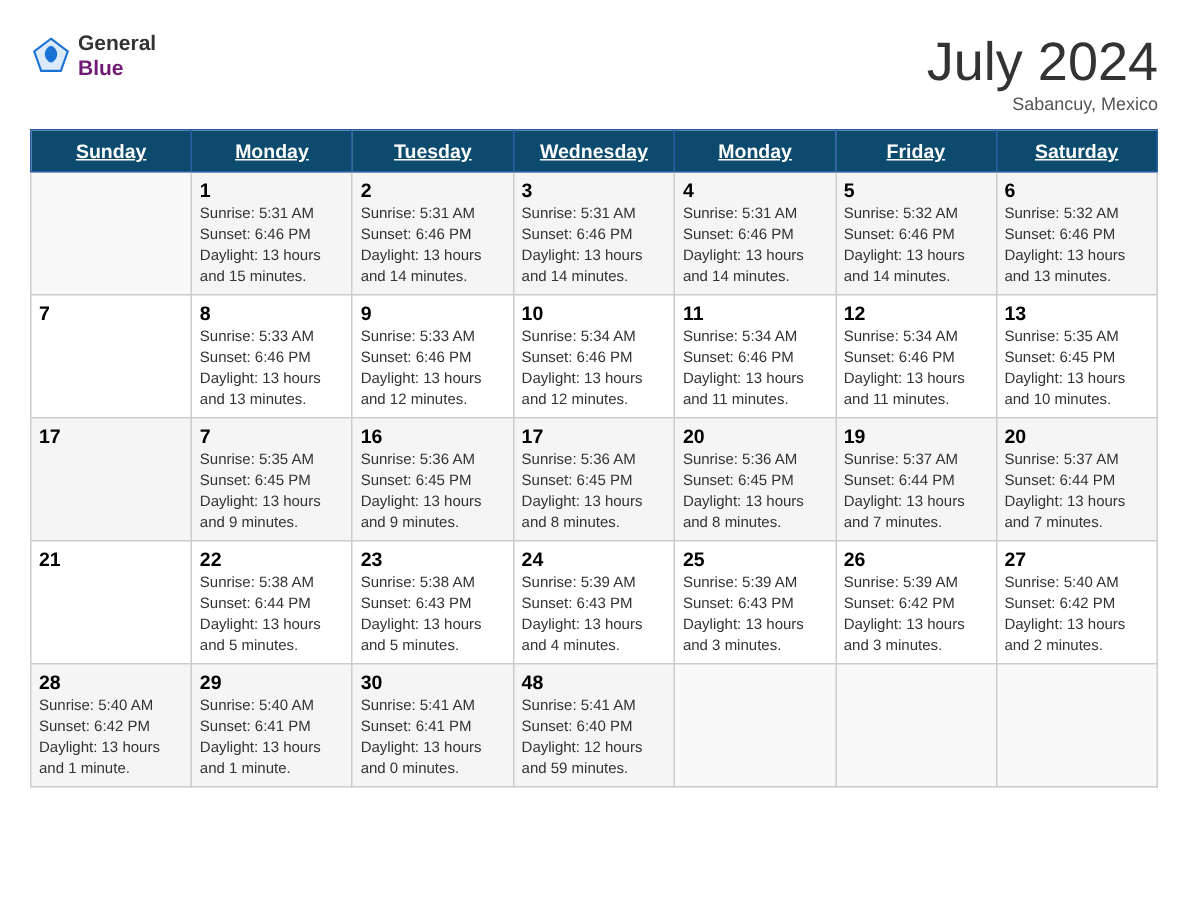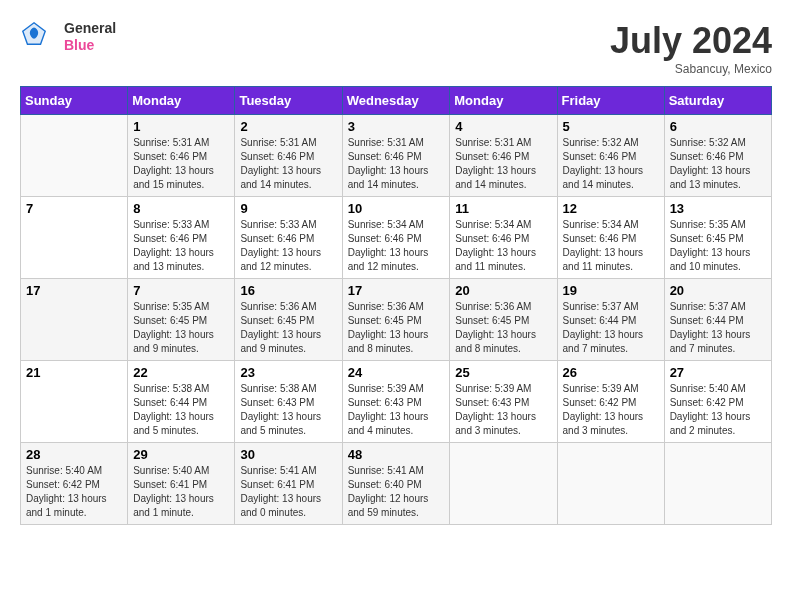--- a/index.html
+++ b/index.html
@@ -11,61 +11,62 @@
       padding: 20px;
     }
     .header-area {
       display: flex;
       justify-content: space-between;
       align-items: flex-start;
       margin-bottom: 10px;
     }
     .logo {
       display: flex;
-      align-items: flex-start;
-      gap: 16px;
+      align-items: center;
+      gap: 4px;
     }
     .logo-text {
       display: flex;
       flex-direction: column;
       font-weight: bold;
       font-size: 14px;
       line-height: 1.2;
     }
     .logo-general { color: #333; }
-    .logo-blue { color: #ec4899; }
+    .logo-blue { color: #701a75; }
     .logo-icon {
       width: 28px;
       height: 28px;
     }
     .title-area {
       text-align: right;
     }
     .month-title {
       font-size: 36px;
-      font-weight: bold;
+      font-weight: normal;
       color: #333;
     }
     .location-title {
       font-size: 12px;
       color: #555;
     }
     table {
       width: 100%;
       border-collapse: collapse;
       font-size: 11px;
     }
     thead tr th {
-      background-color: #6d28d9;
+      background-color: #0c4a6e;
       color: #fff;
       padding: 6px 4px;
-      text-align: left;
+      text-align: center;
       font-size: 13px;
       font-weight: bold;
       border: 1px solid #2b5fa3;
+      text-decoration: underline;
     }
     tbody tr td {
       border: 1px solid #ccc;
       vertical-align: top;
       padding: 4px 5px;
       min-height: 70px;
       height: 80px;
       width: 108px;
     }
     tbody tr:nth-child(odd) {

